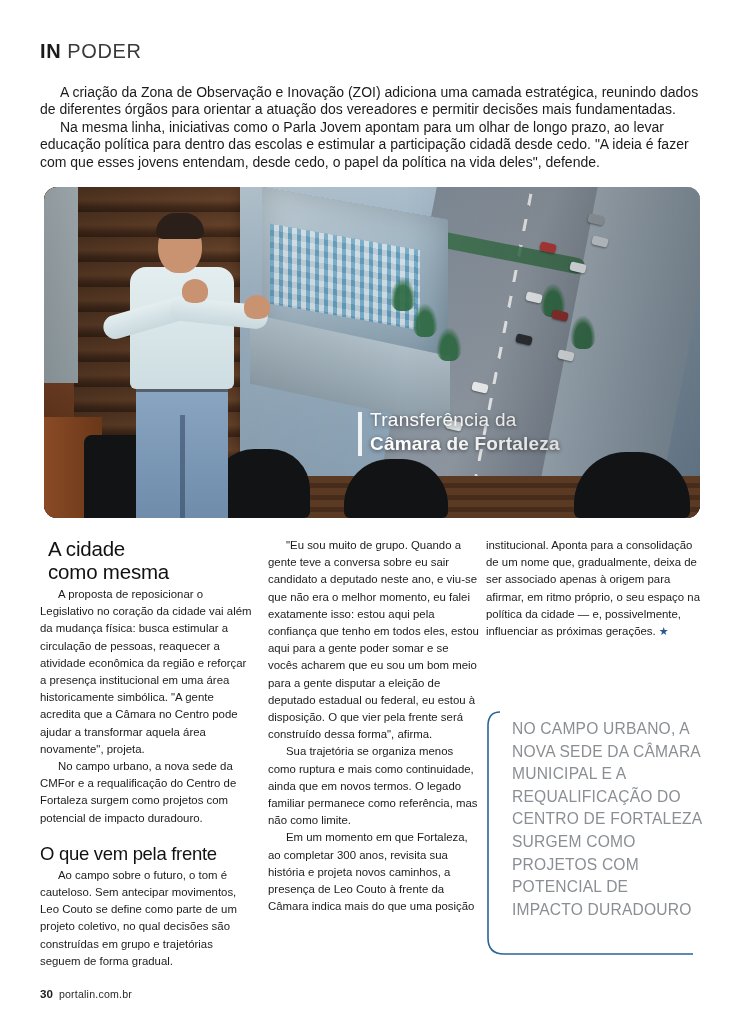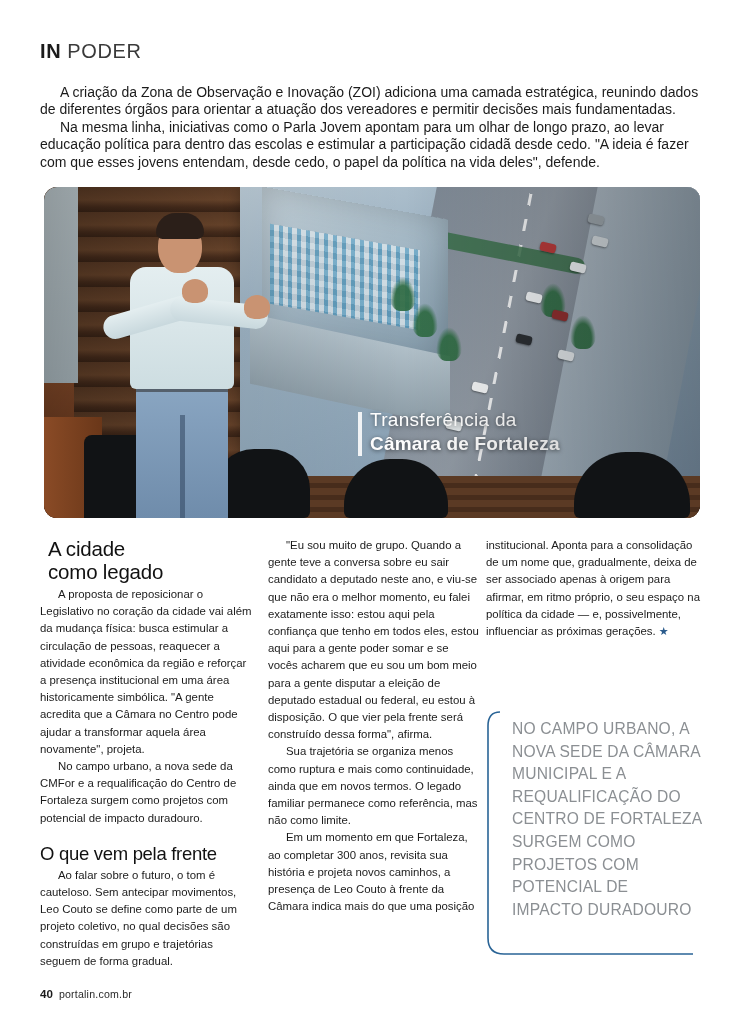--- a/index.html
+++ b/index.html
@@ -463,40 +463,40 @@
       <div class="hand hand-r"></div>
       <div class="head"></div>
       <div class="hair"></div>
     </div>
   </div>
 </div>
 
 <div class="col col-1">
   <h2 class="subhead">
     <span>A cidade</span><br>
-    <span>como legado</span>
+    <span>como mesma</span>
   </h2>
   <p>A proposta de reposicionar o Legislativo no coração da cidade vai além da mudança física: busca estimular a circulação de pessoas, reaquecer a atividade econômica da região e reforçar a presença institucional em uma área historicamente simbólica. "A gente acredita que a Câmara no Centro pode ajudar a transformar aquela área novamente", projeta.</p>
   <p>No campo urbano, a nova sede da CMFor e a requalificação do Centro de Fortaleza surgem como projetos com potencial de impacto duradouro.</p>
   <h2 class="subhead-2">O que vem pela frente</h2>
-  <p>Ao falar sobre o futuro, o tom é cauteloso. Sem antecipar movimentos, Leo Couto se define como parte de um projeto coletivo, no qual decisões são construídas em grupo e trajetórias seguem de forma gradual.</p>
+  <p>Ao campo sobre o futuro, o tom é cauteloso. Sem antecipar movimentos, Leo Couto se define como parte de um projeto coletivo, no qual decisões são construídas em grupo e trajetórias seguem de forma gradual.</p>
 </div>
 
 <div class="col col-2">
   <p>"Eu sou muito de grupo. Quando a gente teve a conversa sobre eu sair candidato a deputado neste ano, e viu-se que não era o melhor momento, eu falei exatamente isso: estou aqui pela confiança que tenho em todos eles, estou aqui para a gente poder somar e se vocês acharem que eu sou um bom meio para a gente disputar a eleição de deputado estadual ou federal, eu estou à disposição. O que vier pela frente será construído dessa forma", afirma.</p>
   <p>Sua trajetória se organiza menos como ruptura e mais como continuidade, ainda que em novos termos. O legado familiar permanece como referência, mas não como limite.</p>
   <p>Em um momento em que Fortaleza, ao completar 300 anos, revisita sua história e projeta novos caminhos, a presença de Leo Couto à frente da Câmara indica mais do que uma posição</p>
 </div>
 
 <div class="col col-3">
   <p class="noindent"><span>institucional. Aponta para a consolidação de um nome que, gradualmente, deixa de ser associado apenas à origem para afirmar, em ritmo próprio, o seu espaço na política da cidade — e, possivelmente, influenciar as próximas gerações.</span> <span class="endmark">★</span></p>
 </div>
 
 <div class="pullquote">
   <svg class="pq-rule" viewBox="0 0 216 255">
     <path d="M14 6 Q2 6 2 20 L2 232 Q2 248 18 248 L207 248" fill="none" stroke="#2a6496" stroke-width="1.6"></path>
   </svg>
   <div class="pq-text">No campo urbano, a nova sede da Câmara Municipal e a requalificação do Centro de Fortaleza surgem como projetos com potencial de impacto duradouro</div>
 </div>
 
 <div class="footer">
-  <span class="pagenum">40</span><span class="site">portalin.com.br</span>
+  <span class="pagenum">30</span><span class="site">portalin.com.br</span>
 </div>
 
 </body></html>

